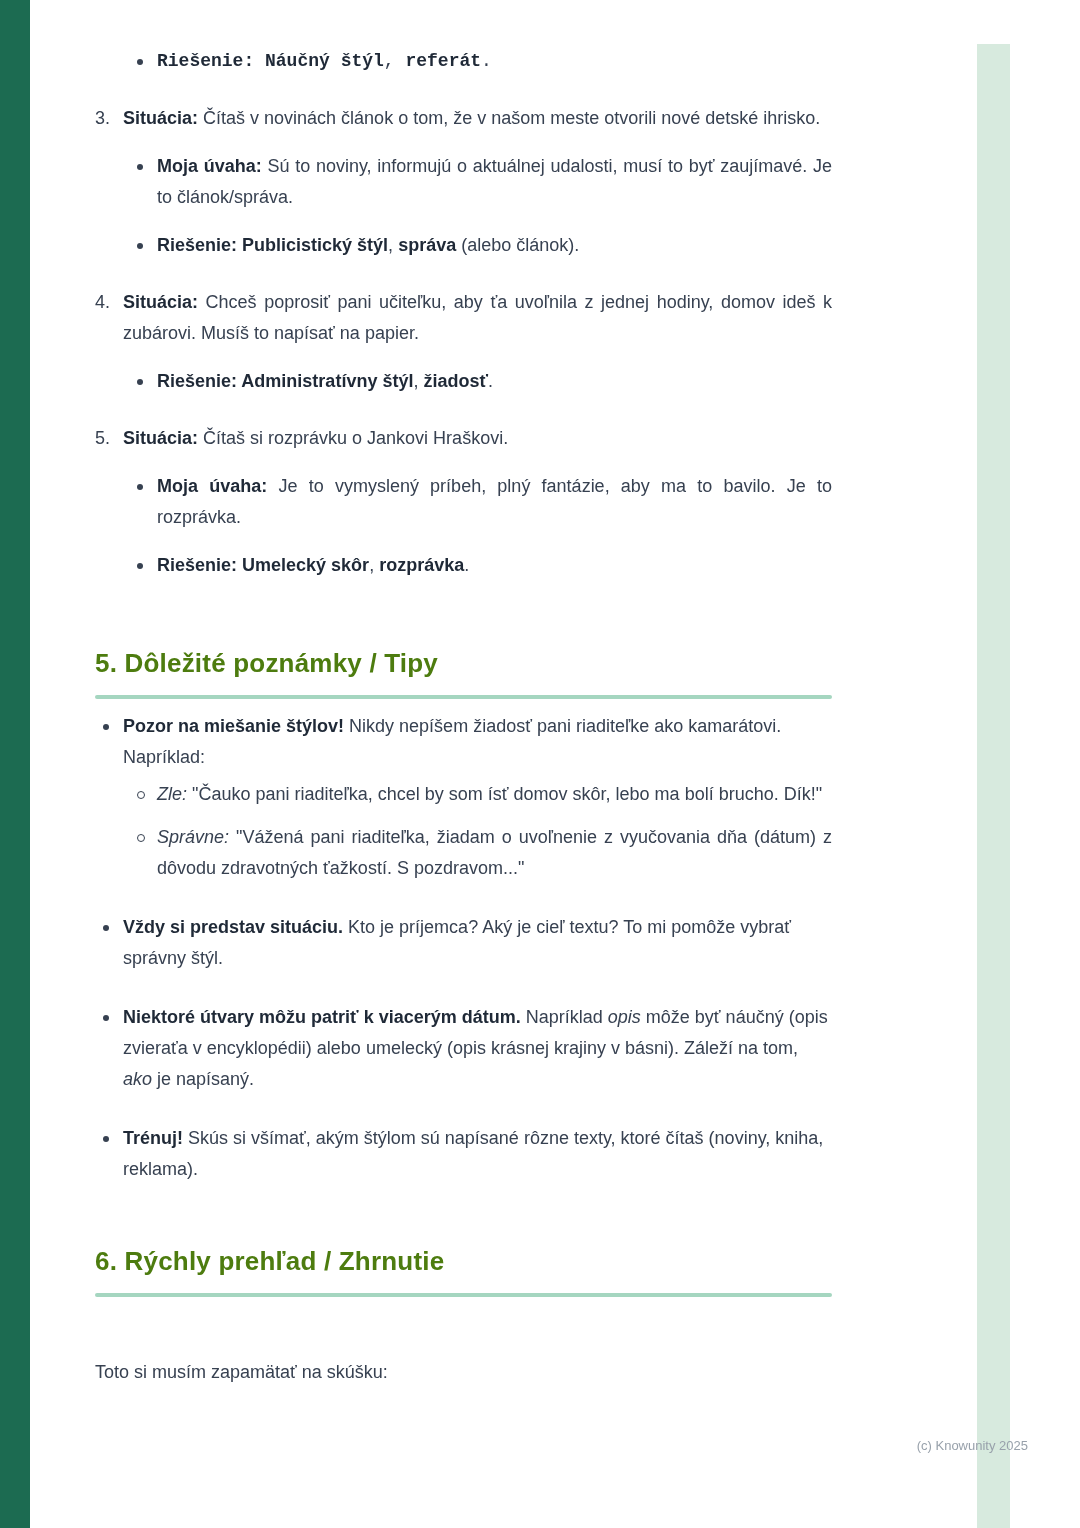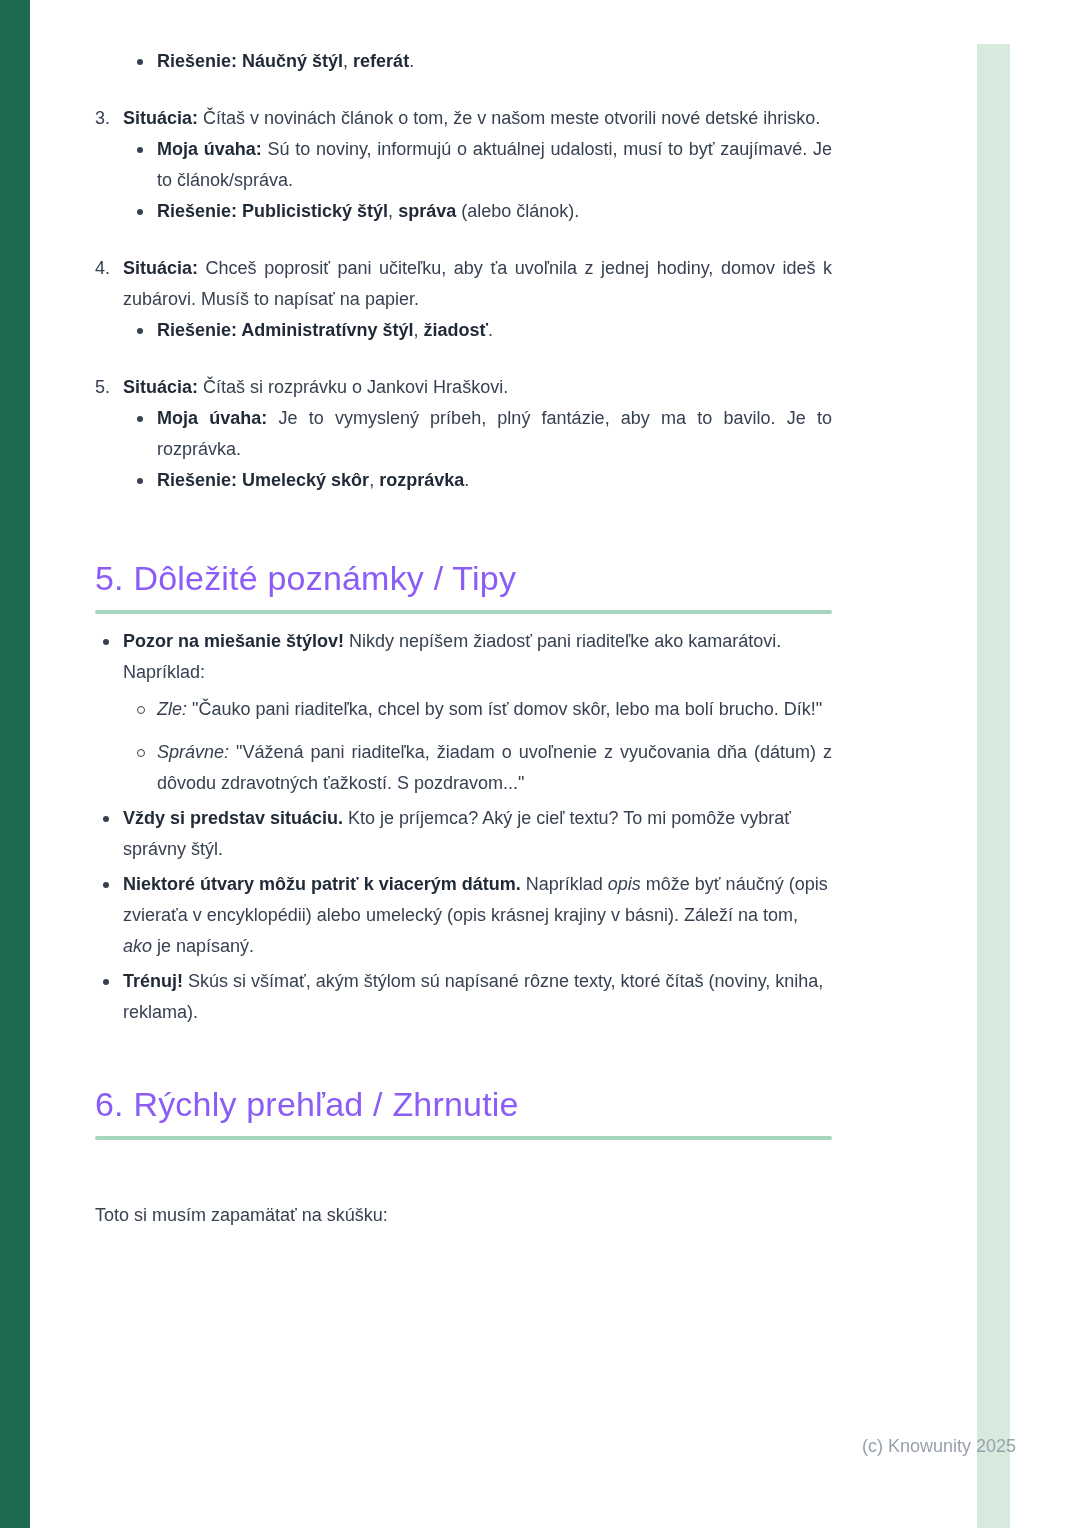--- a/index.html
+++ b/index.html
@@ -33,45 +33,45 @@
   .dot::before {
     content:""; display:block; width:6px; height:6px; border-radius:50%;
     background:#374151; margin-top:13px;
   }
   .circle::before {
     content:""; display:block; width:6px; height:6px; border-radius:50%;
     border:1.5px solid #374151; margin-top:12px;
   }
   .body { flex:1; }
 
-  .intro-li { padding-left:42px; }
+  .intro-li { padding-left:42px;font-family:Liberation Mono, monospace; }
 
   .num-item { display:flex; margin-top:26px; }
   .num { flex:0 0 28px; }
   .num-body { flex:1; }
-  .num-body .li { padding-left:14px;justify-content:center; }
+  .num-body .li { margin-top:17px; padding-left:14px;justify-content:center; }
 
   .section-title {
-    font-size:34px; line-height:40px; font-weight:400;
-    color:#8b5cf6; letter-spacing:0.2px;
+    font-size:26px; line-height:40px; font-weight:700;
+    color:#4d7c0f; letter-spacing:0.2px;
   }
   .h2-first  { margin-top:62px; }
   .h2-second { margin-top:56px; }
   .divider { margin-top:12px; height:4px; background:#a5d6c0; border-radius:2px; }
 
-  .sec-bullet { padding-left:8px; margin-top:4px; }
+  .sec-bullet { padding-left:8px; margin-top:28px; }
   .sec-bullet.first { margin-top:12px; }
   .sec-sub { padding-left:42px; margin-top:12px; }
   .sec-sub.first { margin-top:6px; }
 
   .footer-line { margin-top:60px; }
 
   .copyright {
-    position:absolute; top:1438px; right:64px;
-    font-size:18px; line-height:16px; color:#98a1ab; z-index:2;
+    position:absolute; top:1438px; right:52px;
+    font-size:13px; line-height:16px; color:#98a1ab; z-index:2;
   }
 </style>
 </head>
 <body>
 
 <div>
   <div class="leftbar"></div>
   <div class="rightstrip"></div>
 
   <div class="content">

